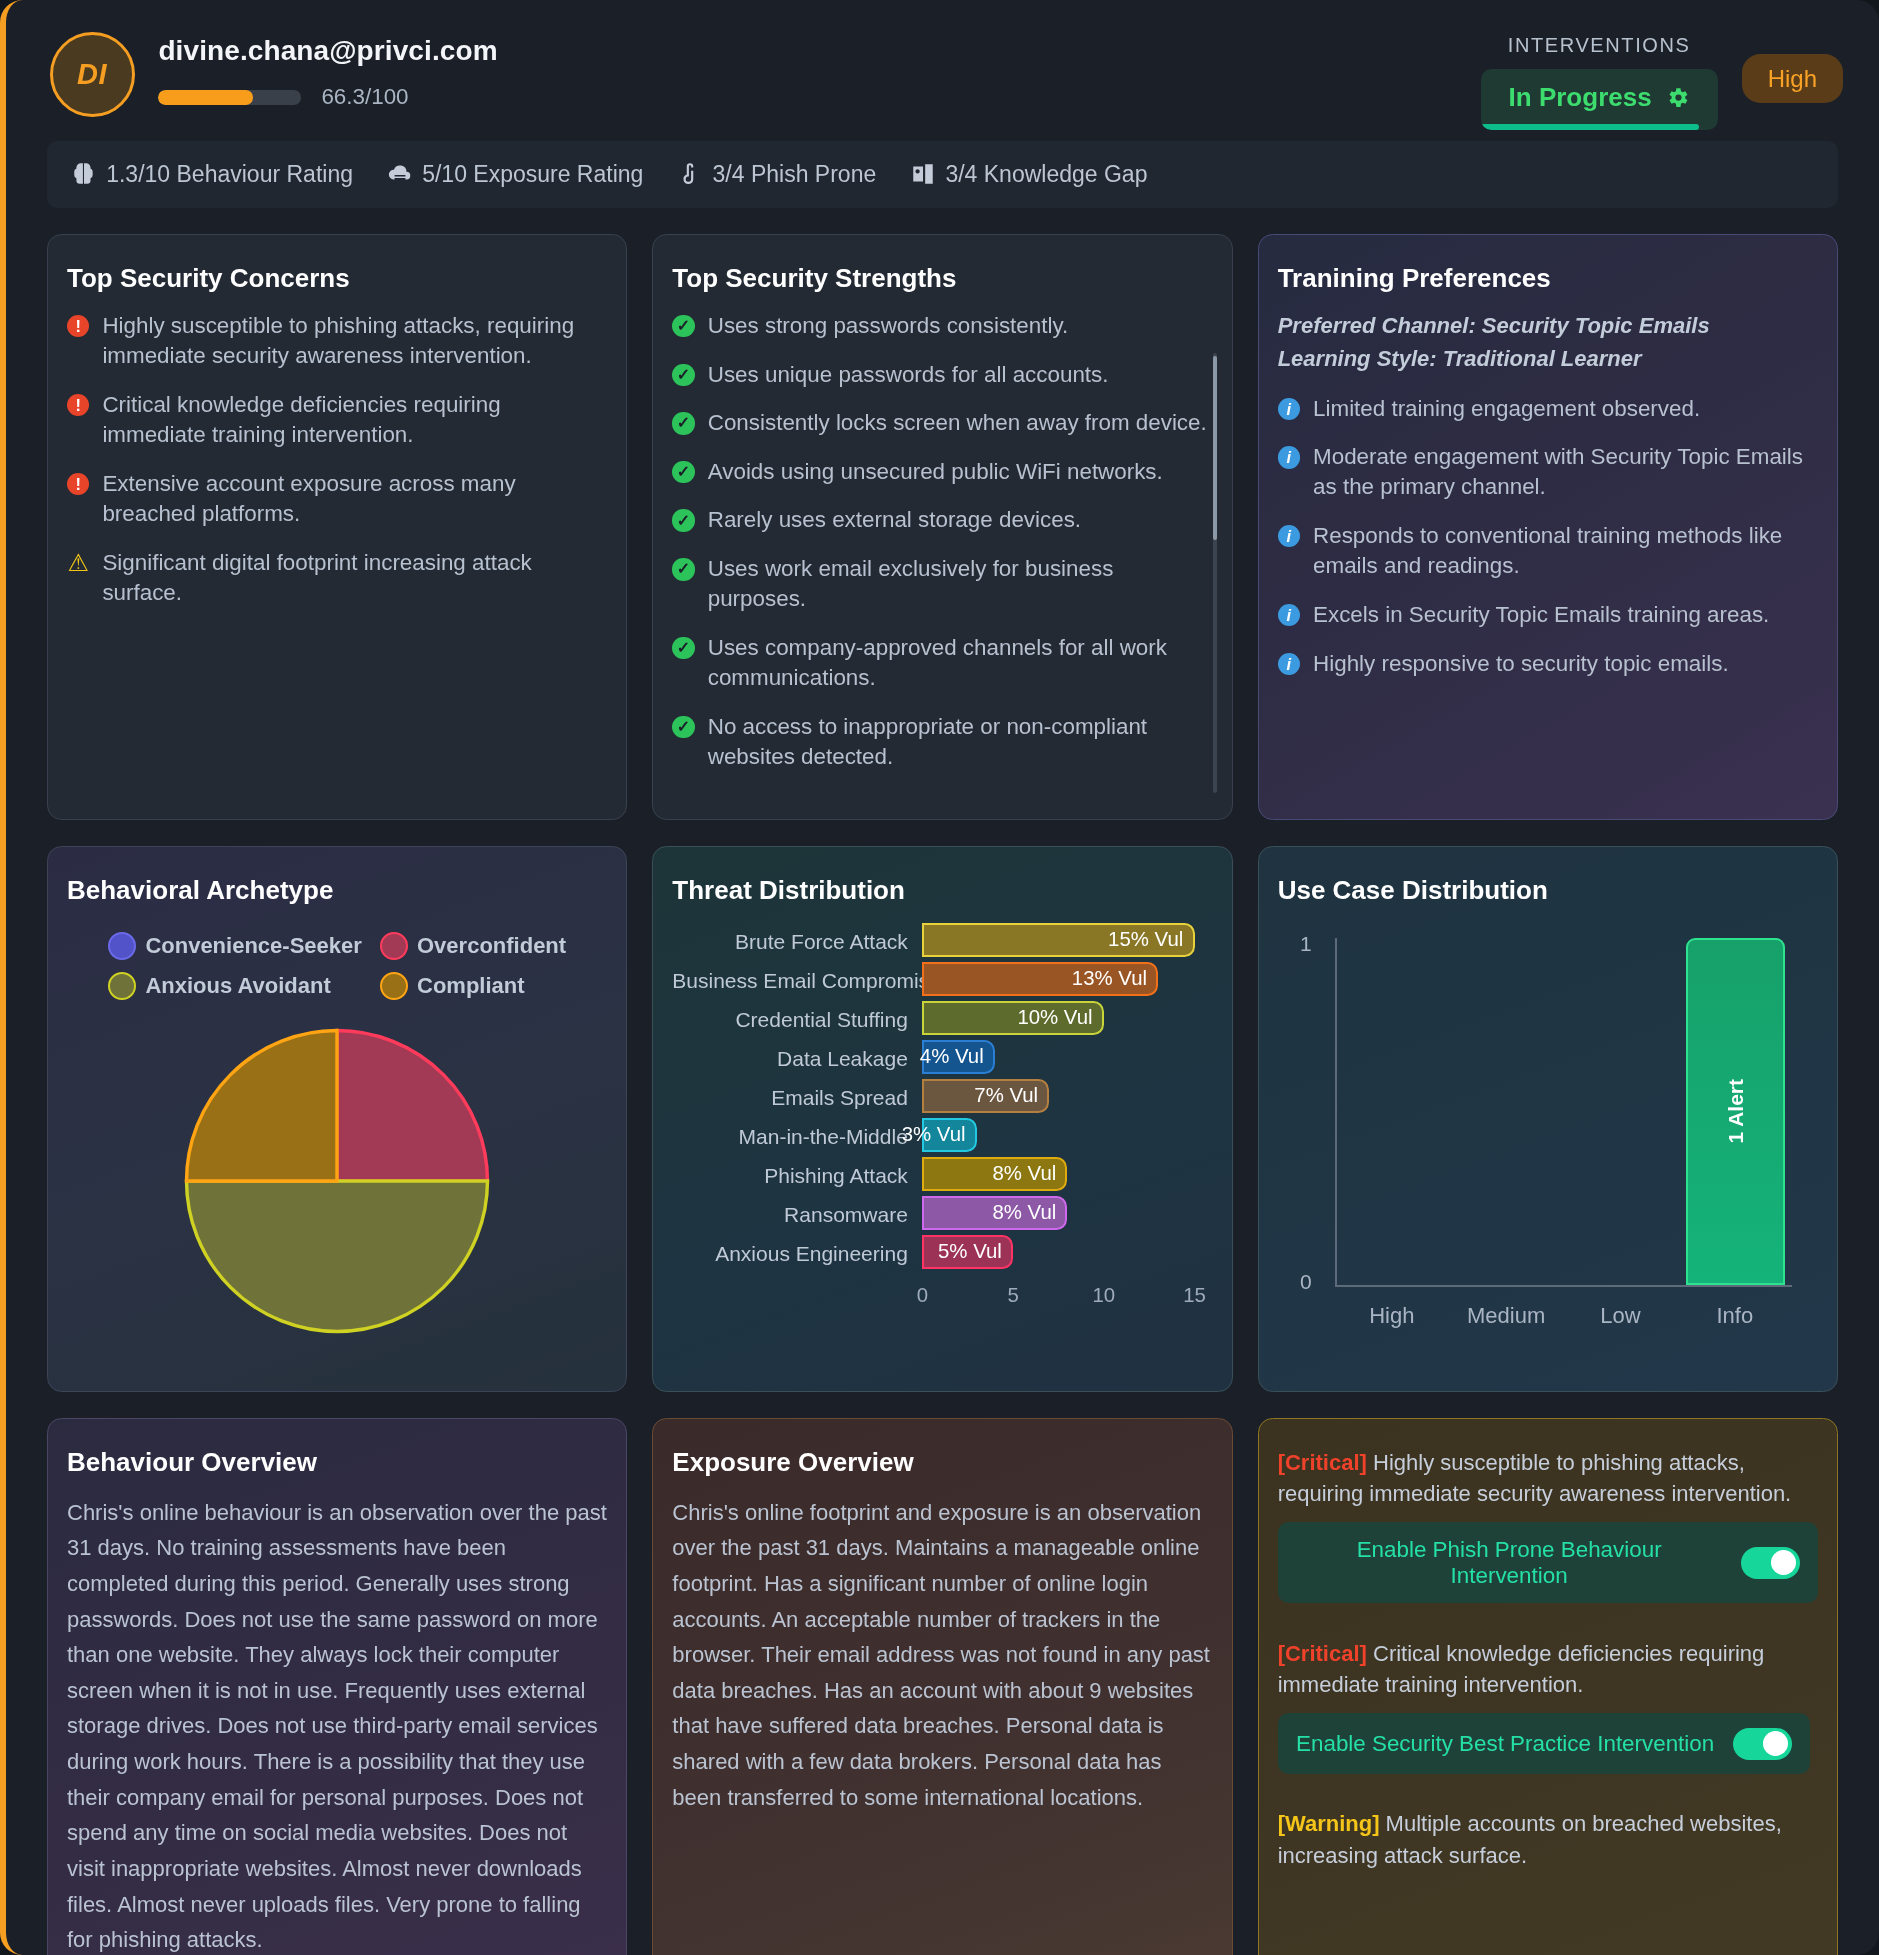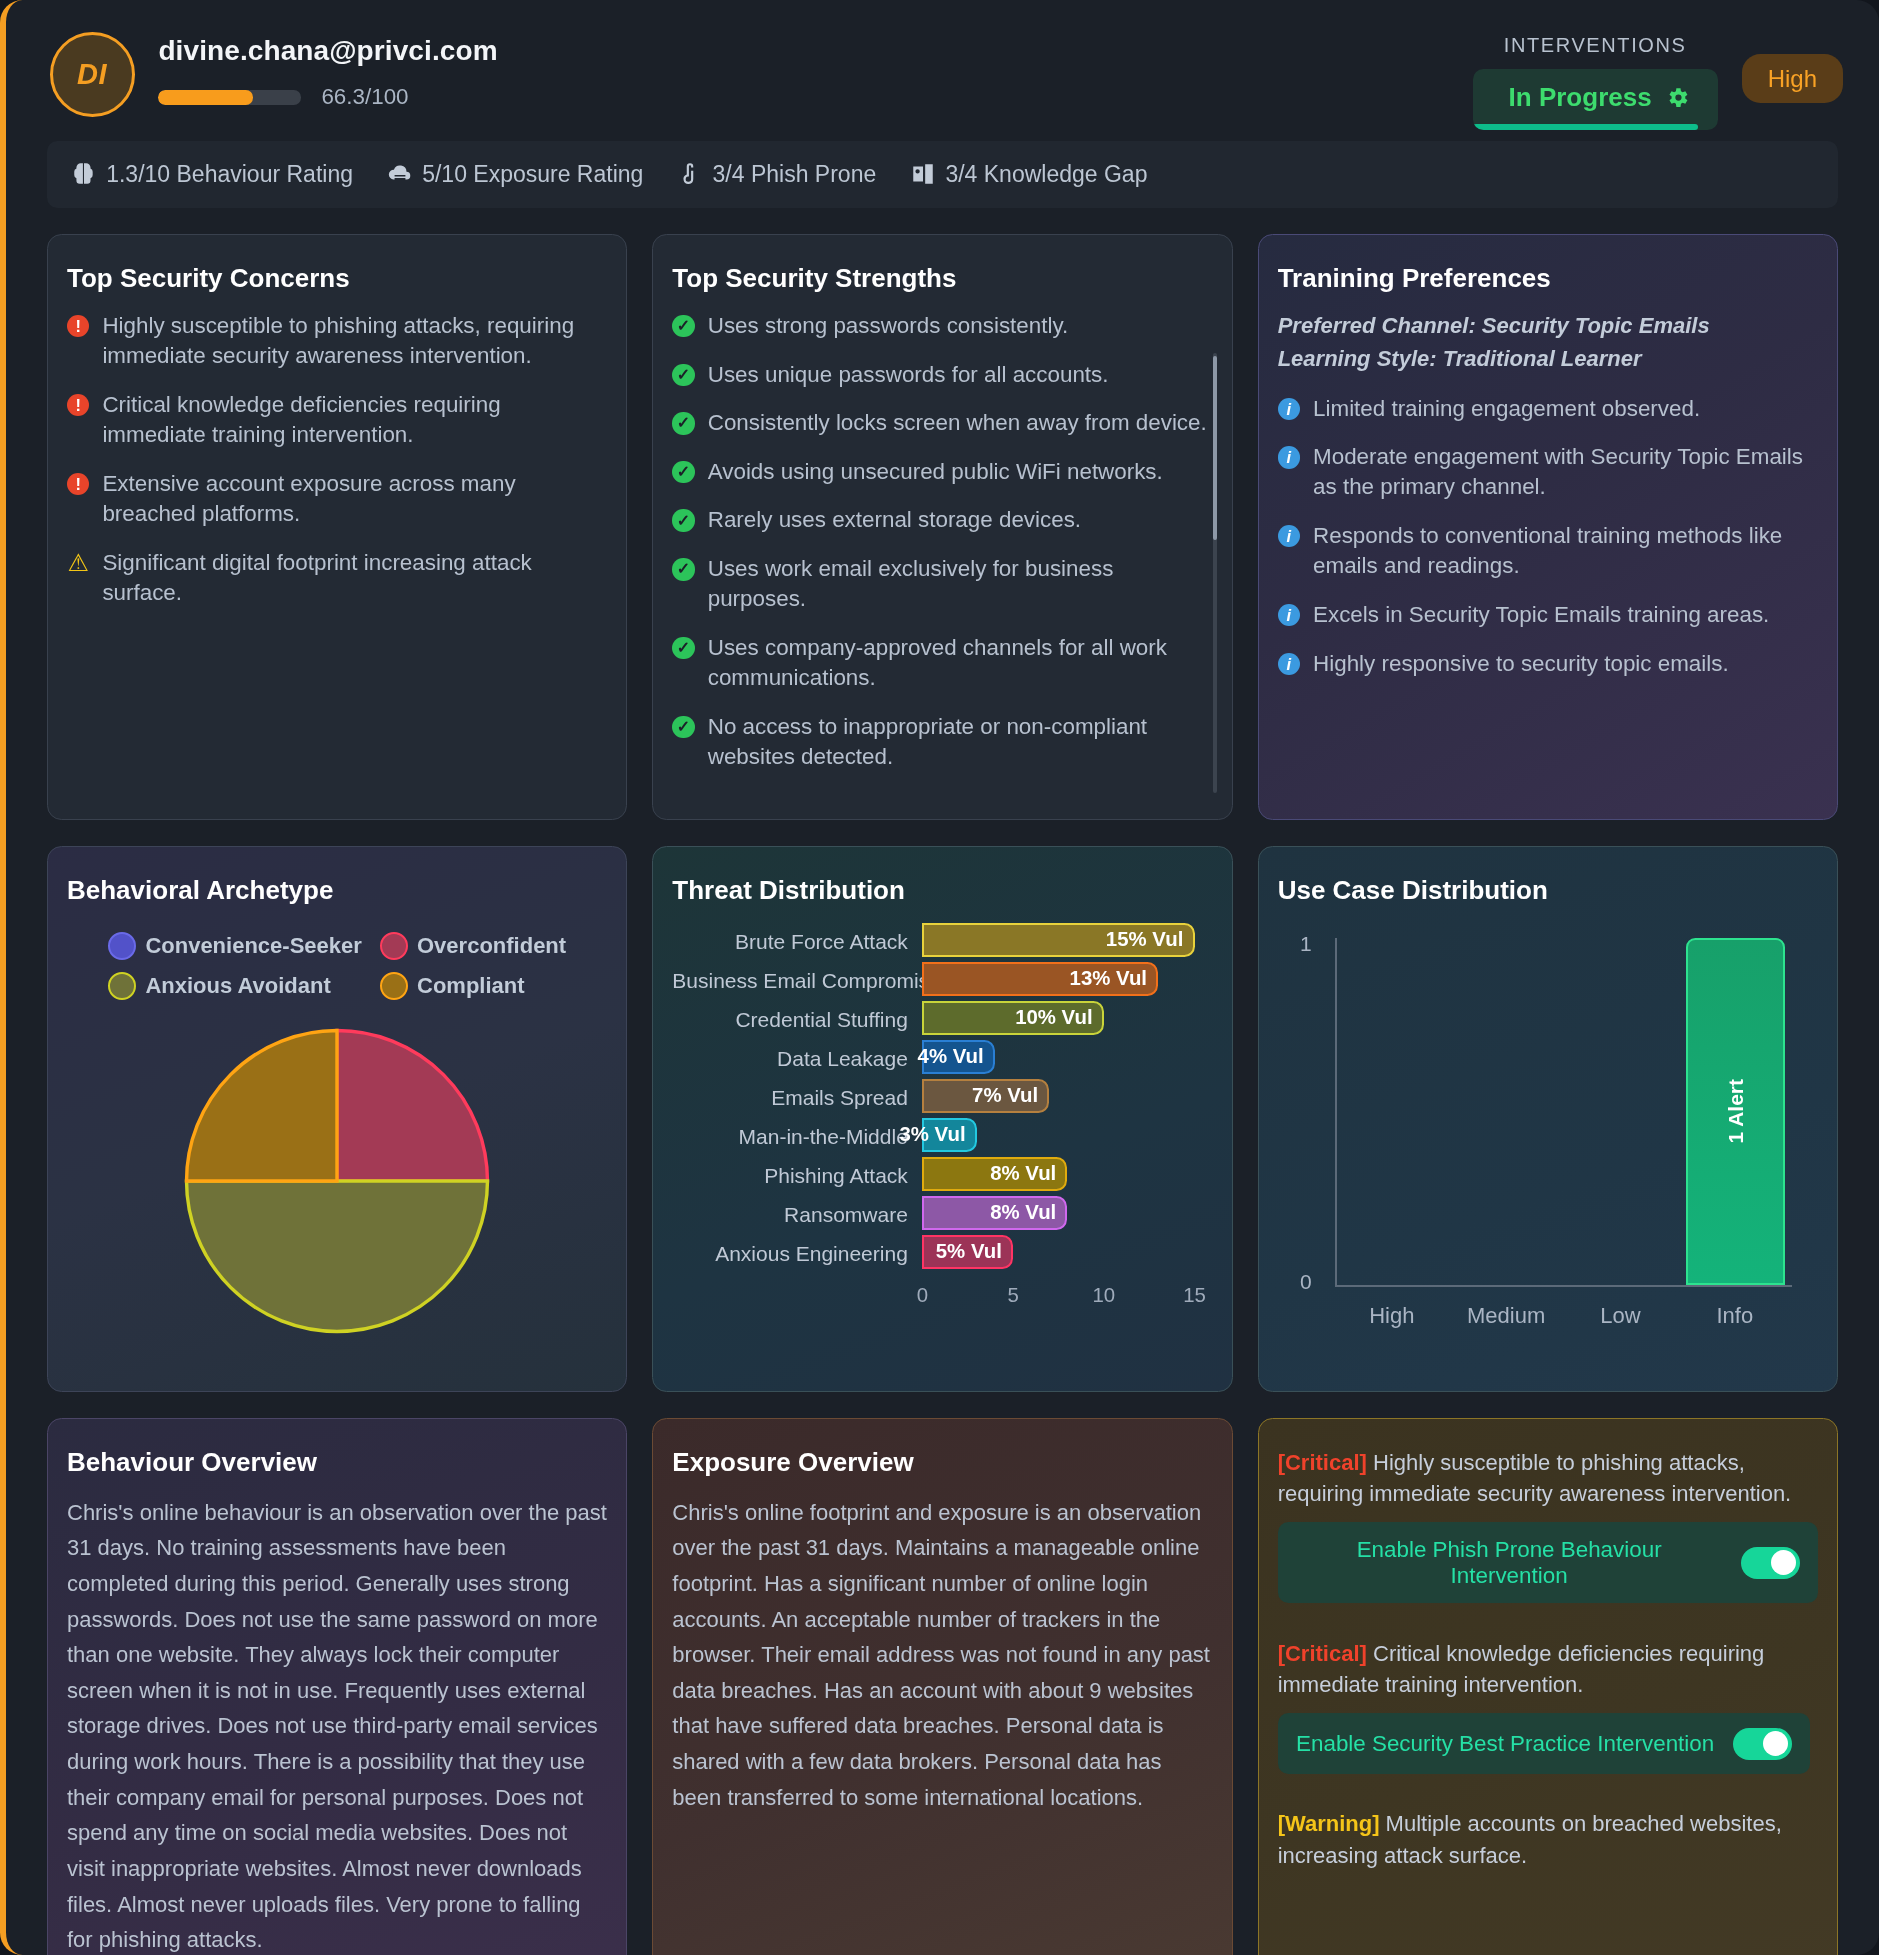--- a/index.html
+++ b/index.html
@@ -54,21 +54,21 @@
   .header-right {
     margin-left: auto; display: flex; align-items: flex-start; gap: 24px;
     padding-top: 12px;
   }
   .interventions-col { display: flex; flex-direction: column; align-items: center; }
   .interventions-label {
     color: #b8c2cf; font-size: 20px; letter-spacing: 1.6px; margin-bottom: 12px;
   }
   .status-pill {
     background: #1e3a33; border-radius: 10.5px;
-    padding: 13px 28px 17px 36px;
+    padding: 13px 28px 17px 28px;
     position: relative; overflow: hidden;
     display: flex; align-items: center; gap: 13px;
     min-width: 212px; justify-content: center;
   }
   .status-pill .label { color: #3ddc6e; font-size: 26px; font-weight: 600; }
   .status-pill .underline {
     position: absolute; left: 0; bottom: 0; height: 6.6px; width: 92%;
     background: #0dbd8b; border-radius: 4px;
   }
   .gear { width: 25px; height: 25px; }
@@ -192,21 +192,21 @@
     color: #c0c9d6; font-size: 21px; white-space: nowrap;
   }
   .tbarzone { flex: 1; position: relative; height: 39px; }
   .tbar {
     height: 34px; border-radius: 0 10.5px 10.5px 0;
     border: 2px solid; display: flex; align-items: center;
     position: relative;
   }
   .tval {
     position: absolute; right: 9.2px; color: #ffffff;
-    font-size: 20.4px; font-weight: bold; white-space: nowrap;
+    font-size: 20.4px; font-weight: normal; white-space: nowrap;
   }
   .taxis {
     display: flex; margin-top: 10.5px; position: relative; height: 30px;
   }
   .taxis .spacer { width: 250px; }
   .taxis .ticks { flex: 1; position: relative; }
   .tick { position: absolute; color: #9fabbb; font-size: 20.4px; transform: translateX(-50%); }
 
   .uc-chart { position: relative; height: 408px; margin-top: 26px; }
   .uc-plot {

